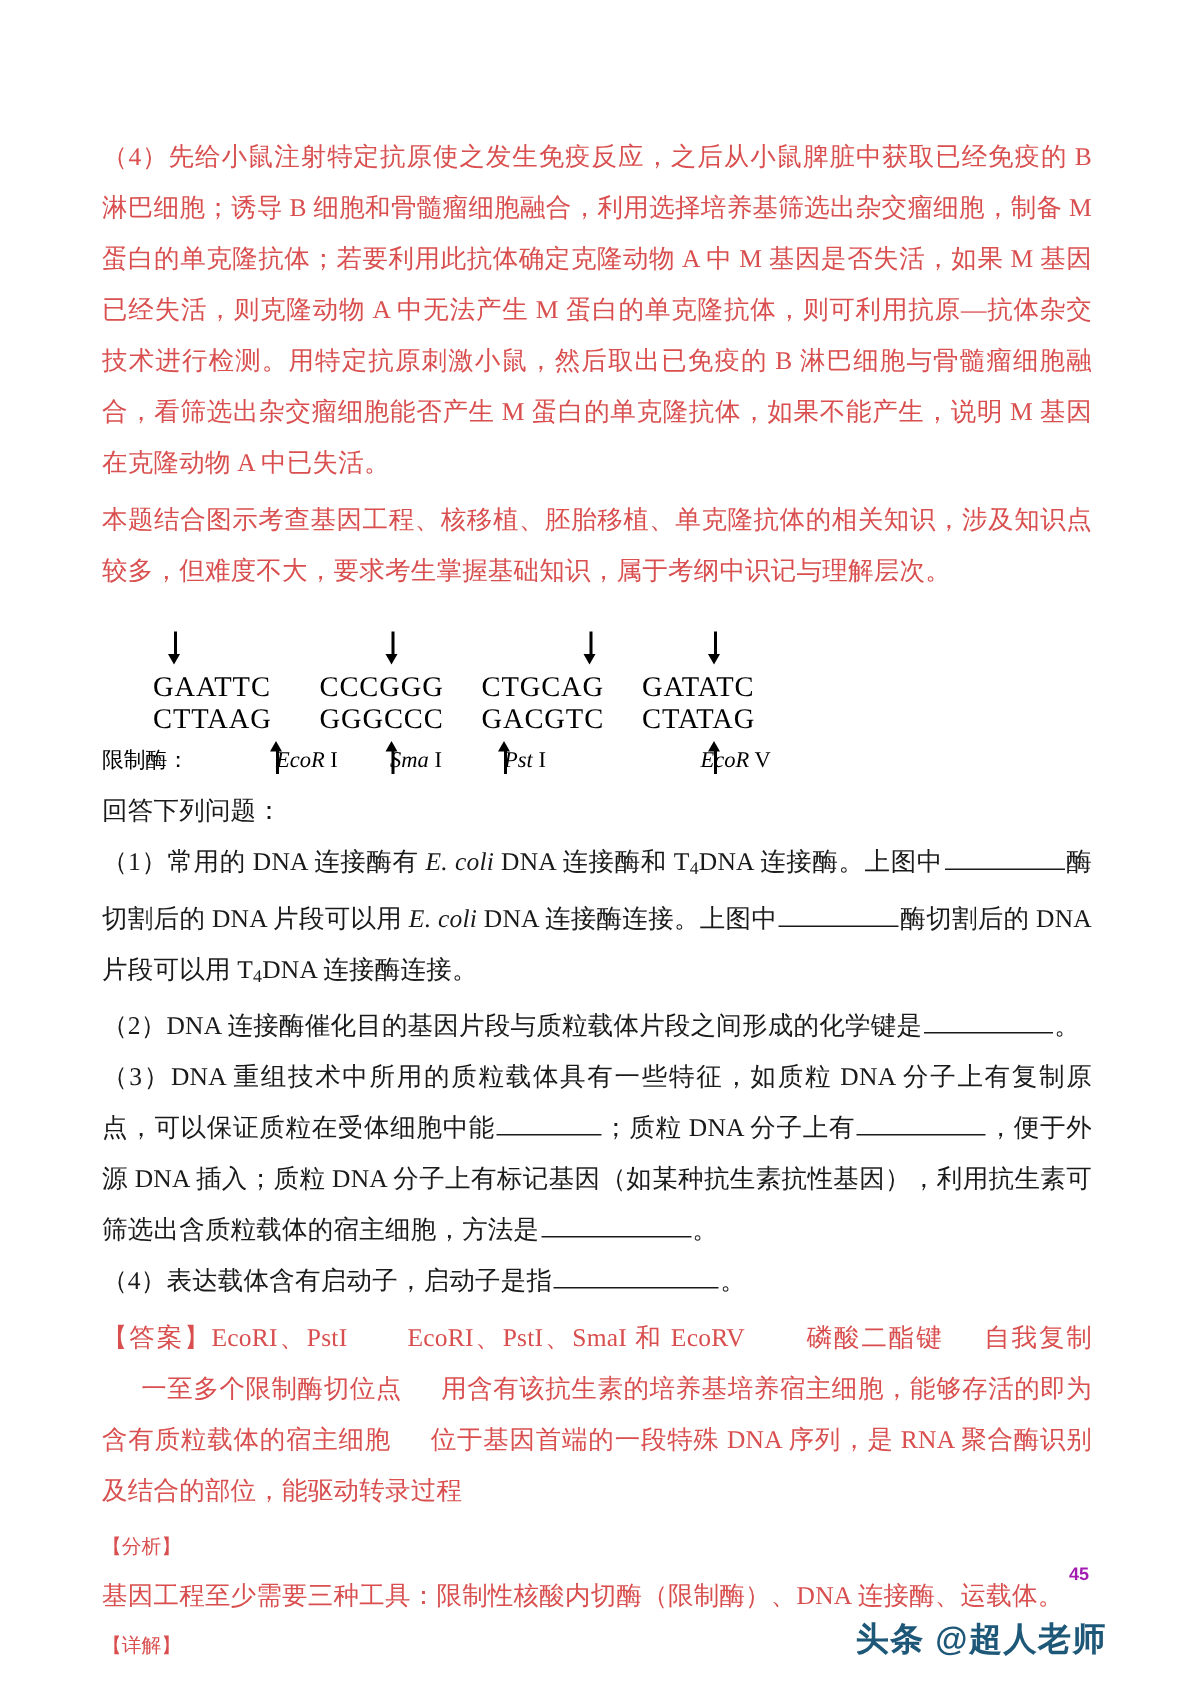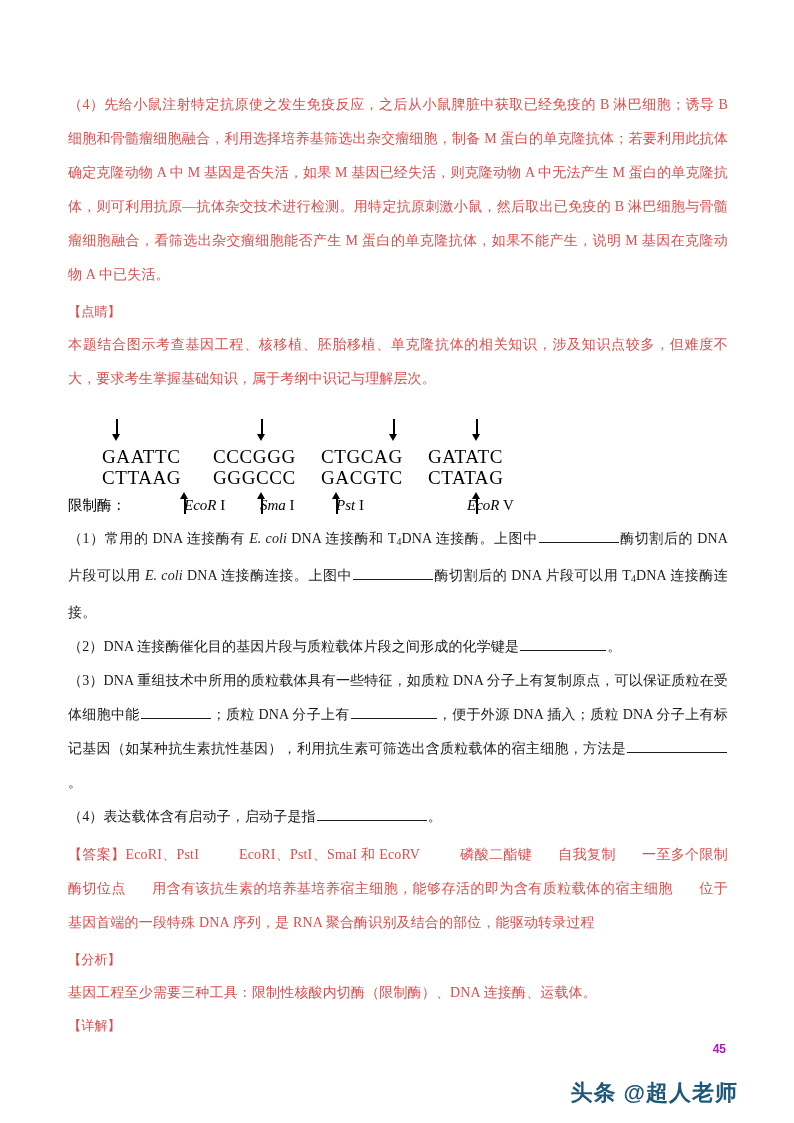--- a/index.html
+++ b/index.html
@@ -25,21 +25,21 @@
   }
   .content {
     position: absolute;
     left: 68px;
     top: 88px;
     width: 660px;
   }
 
   
   .para {
-    font-size: 14px;
+    font-size: 17px;
     line-height: 34px;
     text-align: justify;
     text-justify: inter-ideograph;
     margin: 0;
     letter-spacing: 0.15px;
   }
   .red {
     color: #d94f4f;
   }
   .black {
@@ -161,21 +161,20 @@
 </head>
 <body>
 
 <div class="page">
   <div class="content">
 
     <p class="para red">（4）先给小鼠注射特定抗原使之发生免疫反应，之后从小鼠脾脏中获取已经免疫的 B 淋巴细胞；诱导 B 细胞和骨髓瘤细胞融合，利用选择培养基筛选出杂交瘤细胞，制备 M 蛋白的单克隆抗体；若要利用此抗体确定克隆动物 A 中 M 基因是否失活，如果 M 基因已经失活，则克隆动物 A 中无法产生 M 蛋白的单克隆抗体，则可利用抗原—抗体杂交技术进行检测。用特定抗原刺激小鼠，然后取出已免疫的 B 淋巴细胞与骨髓瘤细胞融合，看筛选出杂交瘤细胞能否产生 M 蛋白的单克隆抗体，如果不能产生，说明 M 基因在克隆动物 A 中已失活。</p>
 
     <div class="spacer-sm"></div>
 
-    <p class="label-brk red">【点睛】</p>
     <p class="para red">本题结合图示考查基因工程、核移植、胚胎移植、单克隆抗体的相关知识，涉及知识点较多，但难度不大，要求考生掌握基础知识，属于考纲中识记与理解层次。</p>
 
     <div class="spacer-md"></div>
 
 
     <div class="figure">
 
       <div class="seq-group" style="left:34px; top:34px;">
         <div class="seq-line">GAATTC</div>
         <div class="seq-line">CTTAAG</div>
@@ -236,20 +235,21 @@
         <div class="stem"></div>
           <div class="head"></div>
       </div>
       <div class="enz-label" style="left:375px; top:84px;">
         <i>EcoR</i><span> V</span>
       </div>
 
       <div class="fig-caption" style="left:0px; top:84px;">限制酶：</div>
     </div>
 
+    <p class="para black">回答下列问题：</p>
 
     <p class="para black"><span>（1）常用的 DNA 连接酶有 </span><span class="ital">E. coli</span><span> DNA 连接酶和 T</span><sub>4</sub><span>DNA 连接酶。上图中</span><span class="blank b80"></span><span>酶切割后的 DNA 片段可以用 </span><span class="ital">E. coli</span><span> DNA 连接酶连接。上图中</span><span class="blank b80"></span><span>酶切割后的 DNA 片段可以用 T</span><sub>4</sub><span>DNA 连接酶连接。</span></p>
 
     <p class="para black"><span>（2）DNA 连接酶催化目的基因片段与质粒载体片段之间形成的化学键是</span><span class="blank b86"></span><span>。</span></p>
 
     <p class="para black"><span>（3）DNA 重组技术中所用的质粒载体具有一些特征，如质粒 DNA 分子上有复制原点，可以保证质粒在受体细胞中能</span><span class="blank b70"></span><span>；质粒 DNA 分子上有</span><span class="blank b86"></span><span>，便于外源 DNA 插入；质粒 DNA 分子上有标记基因（如某种抗生素抗性基因），利用抗生素可筛选出含质粒载体的宿主细胞，方法是</span><span class="blank b100"></span><span>。</span></p>
 
     <p class="para black"><span>（4）表达载体含有启动子，启动子是指</span><span class="blank b110"></span><span>。</span></p>
 
     <div class="spacer-sm"></div>

